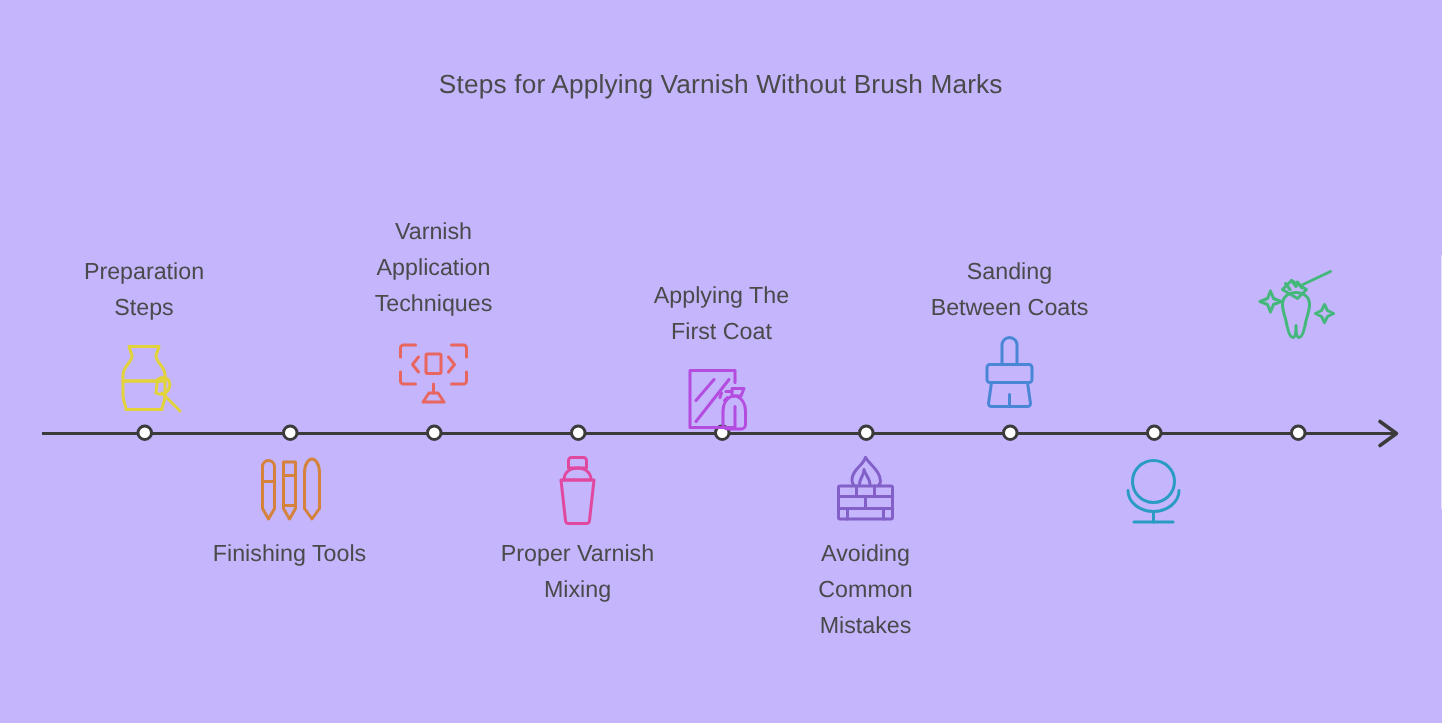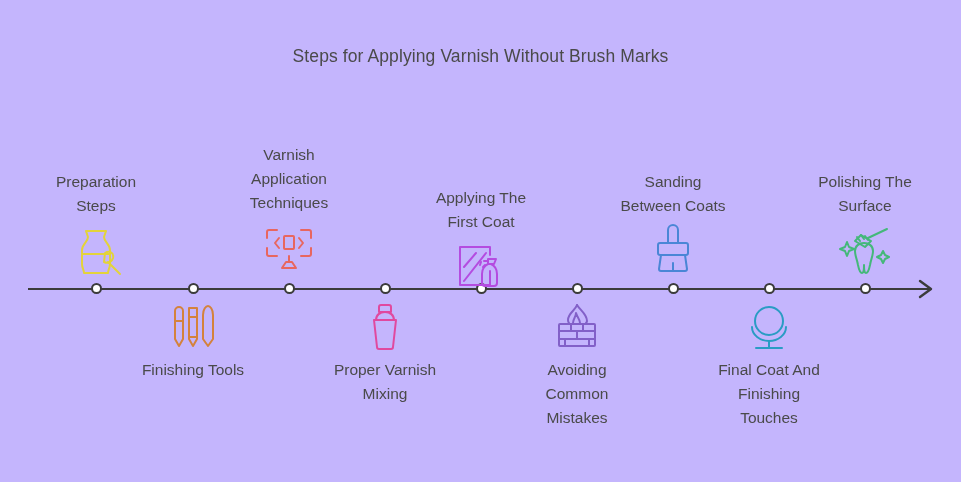--- a/index.html
+++ b/index.html
@@ -197,27 +197,22 @@
       </div>
       <div class="item below" style="left: 769px; top: 300px;">
         <div class="icon">
           <svg width="50" height="48" viewBox="0 0 50 48">
             <circle fill="none" stroke="#2a9cc4" stroke-width="2" stroke-linecap="round" stroke-linejoin="round" cx="25" cy="18" r="14"></circle>
             <path fill="none" stroke="#2a9cc4" stroke-width="2" stroke-linecap="round" stroke-linejoin="round" d="M8 24 c0 8 8 14 17 14 c9 0 17 -6 17 -14"></path>
             <line fill="none" stroke="#2a9cc4" stroke-width="2" stroke-linecap="round" stroke-linejoin="round" x1="25" y1="38" x2="25" y2="45"></line>
             <line fill="none" stroke="#2a9cc4" stroke-width="2" stroke-linecap="round" stroke-linejoin="round" x1="12" y1="45" x2="38" y2="45"></line>
           </svg>
         </div>
-        <div class="label">Final Coat And
-Finishing
-Touches</div>
       </div>
       <div class="item above" style="left: 865px; top: 170px;">
-        <div class="label">Polishing The
-Surface</div>
         <div class="icon">
           <svg width="60" height="52" viewBox="0 0 60 52">
             <path fill="none" stroke="#44b87a" stroke-width="2" stroke-linecap="round" stroke-linejoin="round" d="M20 16 l6 -6 l10 6 l-6 6 z"></path>
             <line fill="none" stroke="#44b87a" stroke-width="2" stroke-linecap="round" stroke-linejoin="round" x1="22" y1="12" x2="25" y2="16"></line>
             <line fill="none" stroke="#44b87a" stroke-width="2" stroke-linecap="round" stroke-linejoin="round" x1="26" y1="10" x2="29" y2="14"></line>
             <line fill="none" stroke="#44b87a" stroke-width="2" stroke-linecap="round" stroke-linejoin="round" x1="30" y1="11" x2="33" y2="15"></line>
             <line fill="none" stroke="#44b87a" stroke-width="2" stroke-linecap="round" stroke-linejoin="round" x1="33" y1="13" x2="52" y2="4"></line>
             <path fill="none" stroke="#44b87a" stroke-width="2" stroke-linecap="round" stroke-linejoin="round" d="M20 26 c0 -5 4 -8 9 -8 c5 0 9 3 9 8 c0 5 -2 8 -3 14 c-1 5 -2 8 -4 8 c-2 0 -2 -5 -2 -8 c0 3 0 8 -2 8 c-2 0 -3 -3 -4 -8 c-1 -6 -3 -9 -3 -14 z"></path>
             <path fill="none" stroke="#44b87a" stroke-width="2" stroke-linecap="round" stroke-linejoin="round" d="M10 22 l2 -5 l2 5 l5 2 l-5 2 l-2 5 l-2 -5 l-5 -2 z"></path>
             <path fill="none" stroke="#44b87a" stroke-width="2" stroke-linecap="round" stroke-linejoin="round" d="M46 30 l2 -4 l2 4 l4 2 l-4 2 l-2 4 l-2 -4 l-4 -2 z"></path>

